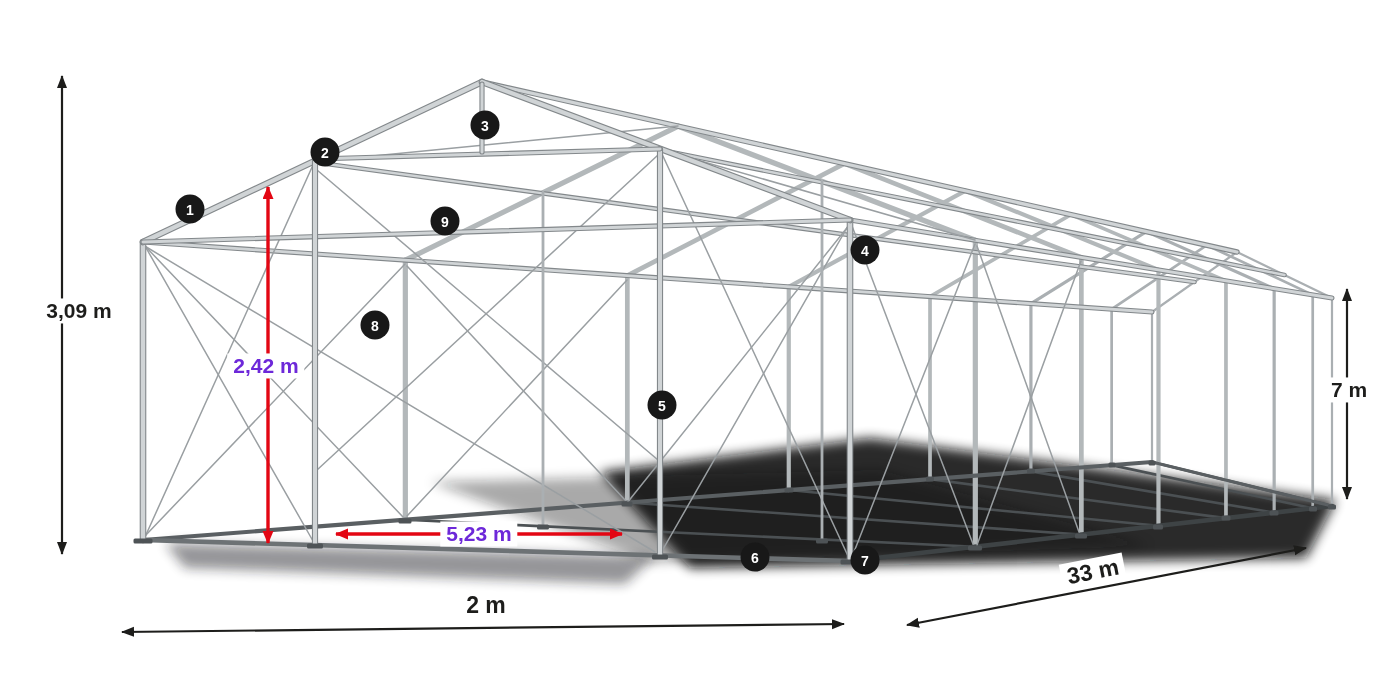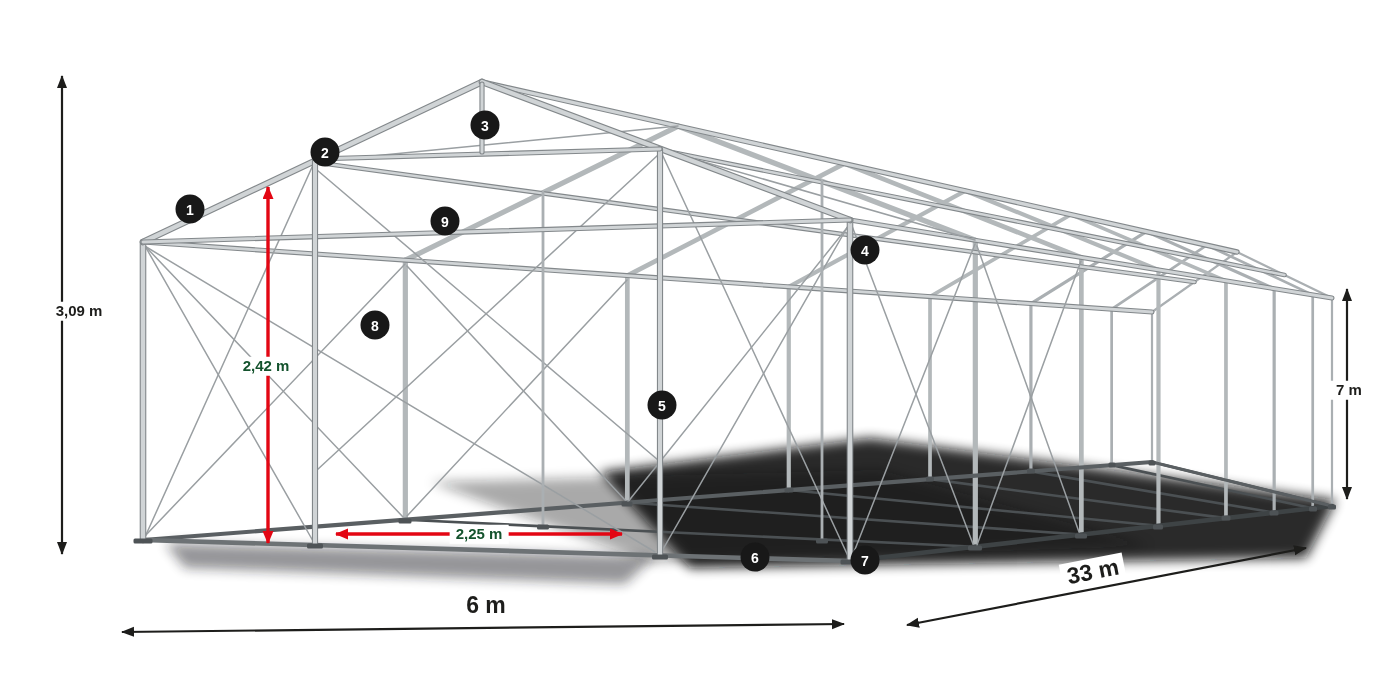--- a/index.html
+++ b/index.html
@@ -2,23 +2,23 @@
 <html><head>
 <meta charset="utf-8">
 <style>
   *{margin:0;padding:0;box-sizing:border-box}
   html,body{background:#ffffff}
   body{font-family:"Liberation Sans",sans-serif}
   .stage{position:relative;width:1400px;height:700px;background:#fff;overflow:hidden}
   .stage > svg{position:absolute;left:0;top:0}
   .dim-label{
     position:absolute;transform:translate(-50%,-50%);
-    font-weight:700;font-size:15px;color:#1d1d1b;background:#fff;
+    font-weight:700;font-size:21px;color:#1d1d1b;background:#fff;
     padding:1px 6px;white-space:nowrap;line-height:1.1;z-index:5}
-  .dim-label.red{color:#14532d}
+  .dim-label.red{color:#6d28d9}
   .dim-label.big{font-size:23px}
   .dim-label.tilt{transform:translate(-50%,-50%) rotate(-11deg)}
   .badge{
     position:absolute;width:29px;height:29px;border-radius:50%;
     background:#181818;color:#fff;font-weight:700;font-size:14px;
     display:flex;align-items:center;justify-content:center;
     transform:translate(-50%,-50%);z-index:6;letter-spacing:0}
 </style>
 </head>
 <body>
@@ -159,22 +159,22 @@
       <line x1="122" y1="632" x2="844" y2="624" stroke="#1d1d1b" stroke-width="2.2" marker-start="url(#mb)" marker-end="url(#mb)"></line>
       <line x1="907" y1="625" x2="1306" y2="548" stroke="#1d1d1b" stroke-width="2.2" marker-start="url(#mb)" marker-end="url(#mb)"></line>
       <line x1="1347" y1="289" x2="1347" y2="499" stroke="#1d1d1b" stroke-width="2.2" marker-start="url(#mb)" marker-end="url(#mb)"></line>
       <line x1="268" y1="187" x2="268" y2="543" stroke="#e30613" stroke-width="3.4" marker-start="url(#mr)" marker-end="url(#mr)"></line>
       <line x1="336" y1="534" x2="622" y2="534" stroke="#e30613" stroke-width="3.4" marker-start="url(#mr)" marker-end="url(#mr)"></line>
     </g>
   </svg>
 
   <div class="dim-label" style="left:79px;top:311px">3,09 m</div>
   <div class="dim-label red" style="left:266px;top:366px">2,42 m</div>
-  <div class="dim-label red" style="left:479px;top:534px">2,25 m</div>
-  <div class="dim-label big" style="left:486px;top:606px">6 m</div>
+  <div class="dim-label red" style="left:479px;top:534px">5,23 m</div>
+  <div class="dim-label big" style="left:486px;top:606px">2 m</div>
   <div class="dim-label big tilt" style="left:1093px;top:572px">33 m</div>
   <div class="dim-label" style="left:1349px;top:390px">7 m</div>
 
   <div id="callout-layer">
       <div class="badge" style="left: 190px; top: 209px;">1</div>
       <div class="badge" style="left: 325px; top: 152px;">2</div>
       <div class="badge" style="left: 485px; top: 125px;">3</div>
       <div class="badge" style="left: 865px; top: 250px;">4</div>
       <div class="badge" style="left: 662px; top: 405px;">5</div>
       <div class="badge" style="left: 755px; top: 557px;">6</div>

